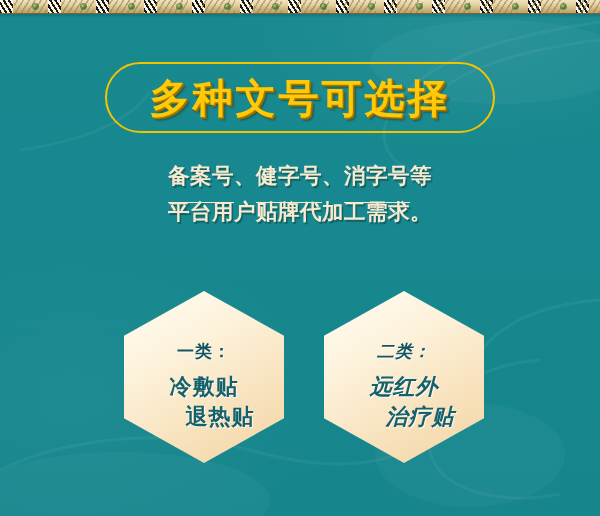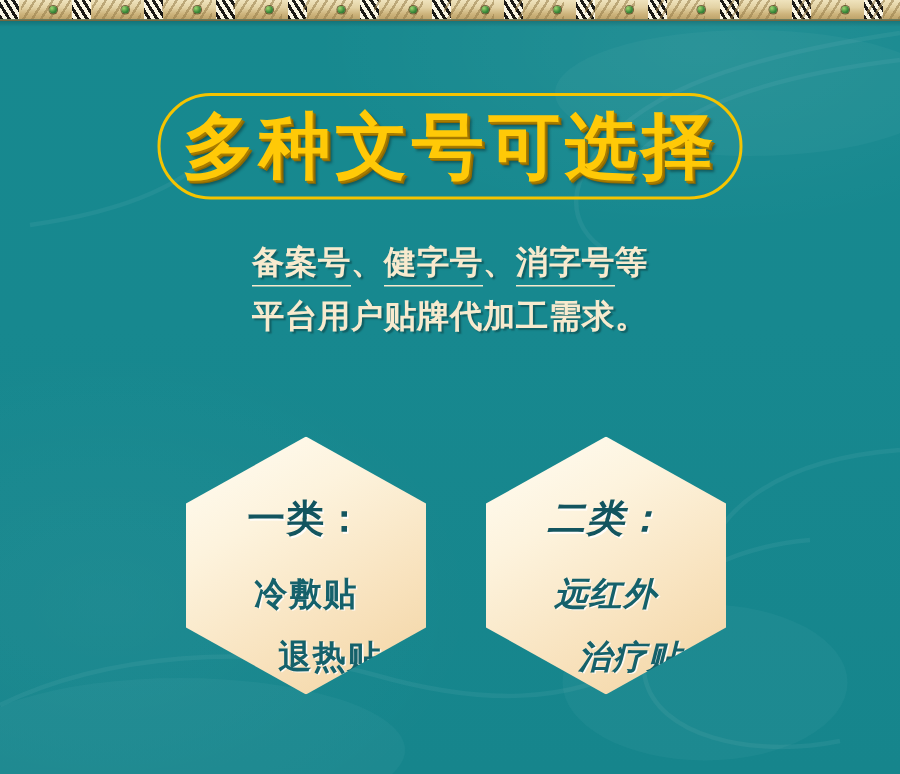--- a/index.html
+++ b/index.html
@@ -97,21 +97,21 @@
     box-sizing: border-box;
   }
   .title-text {
     position: absolute;
     left: 0; right: 0;
     top: 70px;
     height: 56px;
     line-height: 56px;
     text-align: center;
     font-family: "DejaVu Sans", "Liberation Sans", sans-serif;
-    font-size: 48px;
+    font-size: 40px;
     font-weight: 700;
     letter-spacing: 3px;
     color: #ffc907;
     text-shadow:
       1px 1px 0 #a87c00,
       2px 2px 0 #8d6800,
       3px 3px 2px rgba(0,0,0,0.35);
     white-space: nowrap;
   }
 
@@ -126,58 +126,58 @@
     font-size: 21.5px;
     font-weight: 700;
     line-height: 36px;
     letter-spacing: 0.5px;
     text-shadow: 1.5px 1.5px 1px rgba(0,0,0,0.30);
     white-space: nowrap;
   }
   .body-text .ln { display: block; }
   .u {
     border-bottom: 1.6px solid #f7eace;
-    padding-bottom: 2px;
+    padding-bottom: 14px;
   }
 
   
   .hex {
     position: absolute;
     width: 160px;
     height: 172px;
     clip-path: polygon(50% 0%, 100% 26%, 100% 74%, 50% 100%, 0% 74%, 0% 26%);
     background: linear-gradient(150deg, #fffdf4 0%, #fdf3dd 32%, #f8e2bd 68%, #f2d3a1 100%);
     filter: drop-shadow(3px 4px 3px rgba(0,0,0,0.28));
     text-align: center;
   }
   .hex-1 { left: 124px; top: 291px; }
   .hex-2 { left: 324px; top: 291px; font-style: italic; }
 
   .hex-head {
-    margin-top: 38px;
+    margin-top: 49px;
     font-family: "DejaVu Serif", "Liberation Serif", serif;
-    font-size: 25px;
+    font-size: 17px;
     font-weight: 700;
     color: #13555f;
     letter-spacing: 1px;
     text-shadow: 1px 1px 0 rgba(255,255,255,0.85);
     white-space: nowrap;
   }
   .hex-line {
-    margin-top: 20px;
+    margin-top: 9px;
     font-family: "DejaVu Serif", "Liberation Serif", serif;
     font-size: 22px;
     font-weight: 700;
     color: #15616b;
     line-height: 28px;
     letter-spacing: 1px;
     text-shadow: 1px 1px 0 rgba(255,255,255,0.8);
     white-space: nowrap;
   }
-  .hex-line.second { margin-top: 14px; padding-left: 32px; }
+  .hex-line.second { margin-top: 2px; padding-left: 32px; }
 </style>
 </head>
 <body>
 
 <div id="poster">
 
   <div class="bg-base"></div>
 
   <svg class="swirls" width="600" height="516" viewBox="0 0 600 516">
     <g fill="none" stroke="#ffffff" stroke-opacity="0.055" stroke-width="3">

